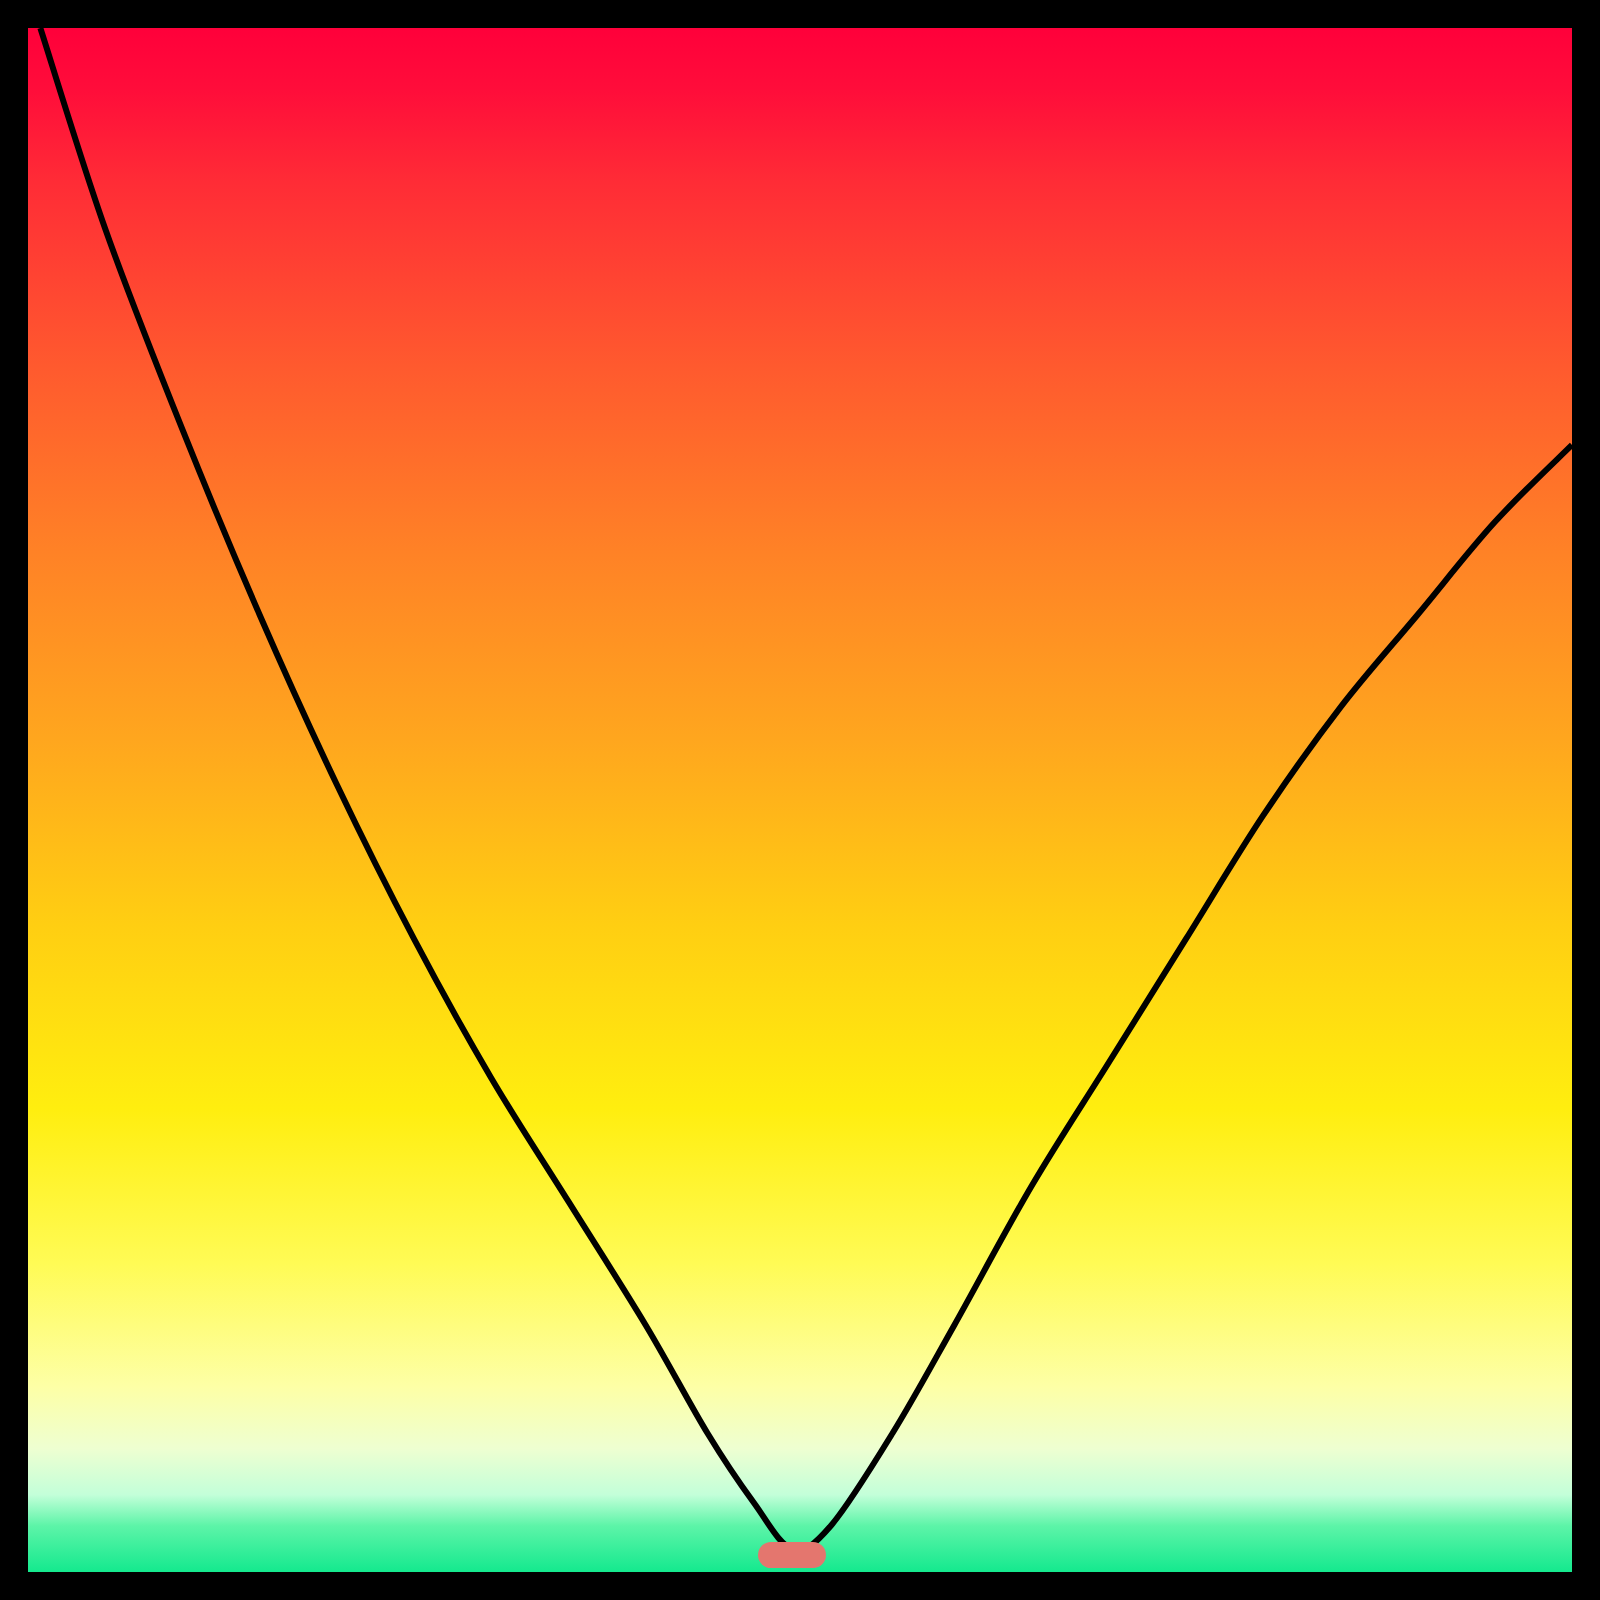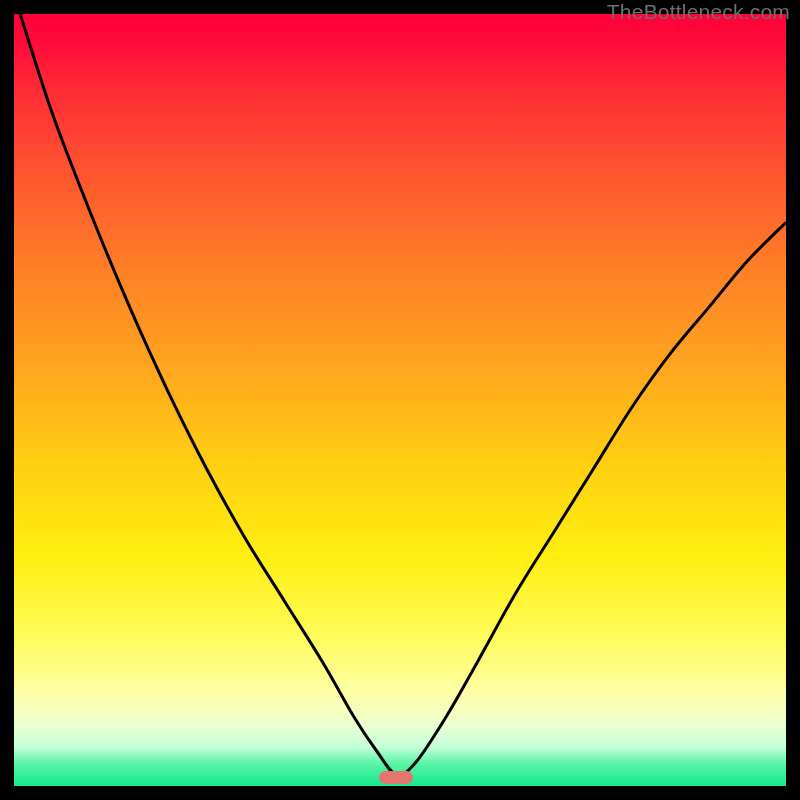--- a/index.html
+++ b/index.html
@@ -80,14 +80,13 @@
   <div class="plot-area">
     <div class="gradient-bg"></div>
 
     <svg class="curve-svg" viewBox="0 0 772 772" preserveAspectRatio="none">
       <path fill="none" stroke="#000000" stroke-width="3" d="M 6.176 0 C 11.58 16.72666666666667 26.762666666666668 66.90666666666667 38.6 100.36000000000001 C 50.437333333333335 133.81333333333336 64.33333333333334 168.55333333333337 77.2 200.72000000000003 C 90.06666666666666 232.88666666666668 102.93333333333334 263.7666666666667 115.8 293.36 C 128.66666666666666 322.9533333333333 141.53333333333333 351.26 154.4 378.28 C 167.26666666666668 405.29999999999995 180.13333333333333 431.03333333333336 193 455.48 C 205.86666666666667 479.9266666666667 218.73333333333332 503.0866666666667 231.6 524.96 C 244.46666666666667 546.8333333333334 257.3333333333333 566.1333333333333 270.2 586.72 C 283.06666666666666 607.3066666666667 297.22 629.1800000000001 308.8 648.48 C 320.38 667.78 330.67333333333335 687.7233333333334 339.68 702.52 C 348.68666666666667 717.3166666666666 355.7633333333333 727.61 362.84 737.26 C 369.91666666666663 746.91 375.70666666666665 758.49 382.14 760.42 C 388.5733333333333 762.3499999999999 393.07666666666665 758.49 401.44 748.84 C 409.80333333333334 739.19 422.0266666666667 719.2466666666667 432.32000000000005 702.52 C 442.6133333333334 685.7933333333333 451.62 669.0666666666667 463.2 648.48 C 474.78 627.8933333333333 488.93333333333334 600.8733333333333 501.8 579 C 514.6666666666666 557.1266666666667 527.5333333333333 537.8266666666667 540.4 517.24 C 553.2666666666667 496.65333333333336 566.1333333333333 476.06666666666666 579 455.48 C 591.8666666666667 434.8933333333334 604.7333333333333 413.02000000000004 617.6 393.72 C 630.4666666666667 374.42 643.3333333333333 356.40666666666664 656.1999999999999 339.67999999999995 C 669.0666666666666 322.95333333333326 681.9333333333334 308.8 694.8000000000001 293.36 C 707.6666666666667 277.92 720.5333333333333 261.19333333333327 733.4 247.03999999999996 C 746.2666666666667 232.88666666666663 765.5666666666666 214.87333333333336 772 208.44000000000005"></path>
     </svg>
 
     <div class="min-marker" style="left: 365.14px; top: 756.736px;"></div>
   </div>
 
-  <div class="watermark">TheBottleneck.com</div>
 </div>
 
 </body></html>

